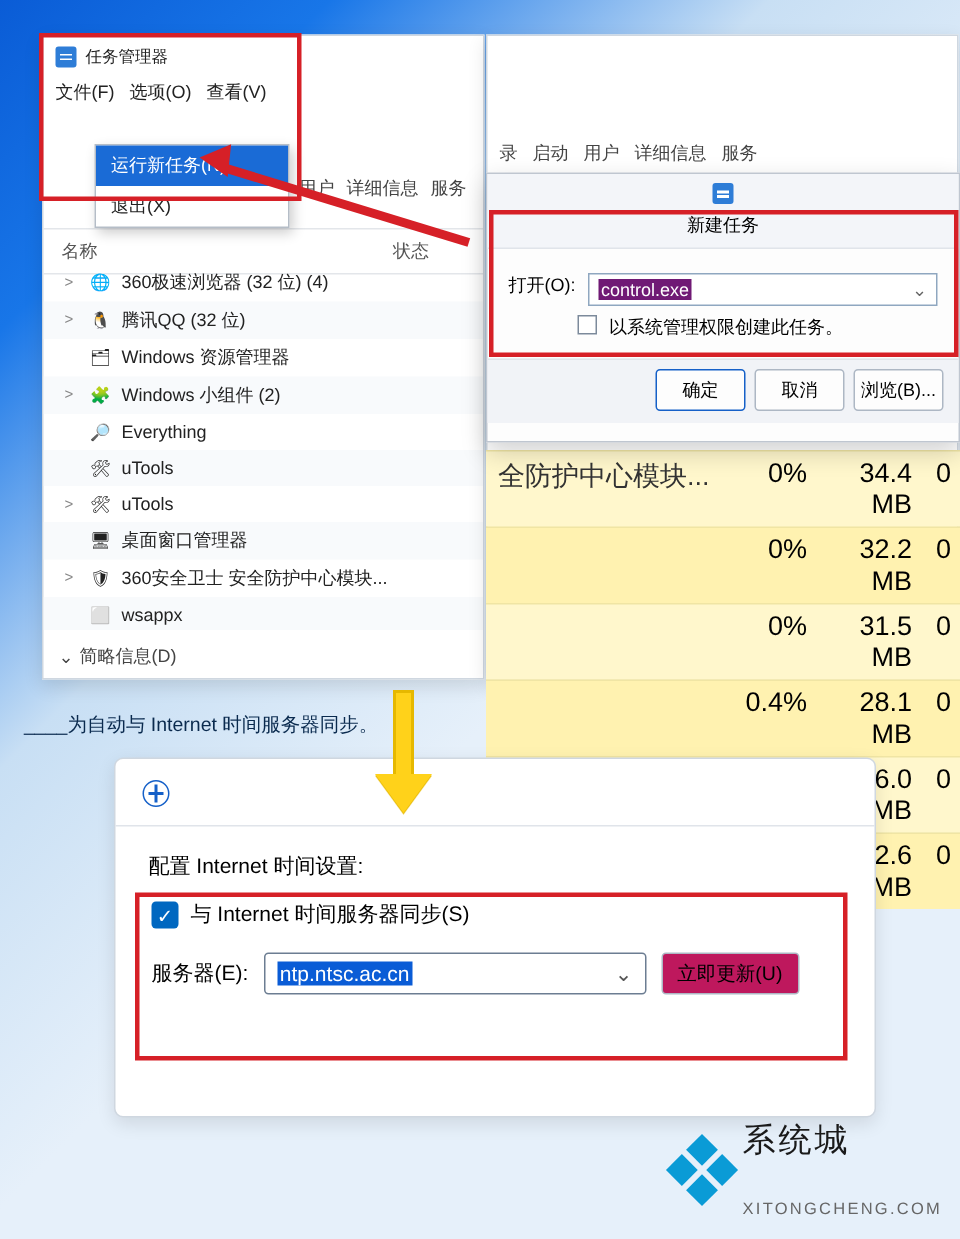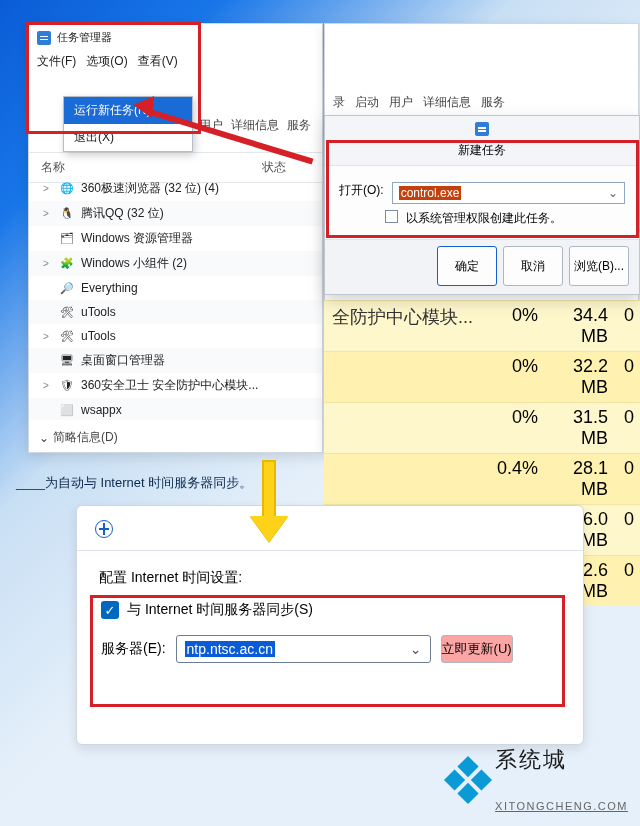--- a/index.html
+++ b/index.html
@@ -58,25 +58,25 @@
   }
   .dlg-title { display:flex; align-items:center; gap:6px; padding:6px 10px; background:#f3f5f9; border-bottom:1px solid #e0e4ea;flex-direction:column;}
   .dlg-body { padding:10px 14px 6px 14px; }
   .dlg-row { display:flex; align-items:flex-start; gap:8px; margin:6px 0; }
   .dlg-desc { display:flex; gap:8px; align-items:flex-start; }
   .run-icon { width:30px; height:26px; border:1px solid #2e7dd7; border-radius:3px; position:relative; flex-shrink:0; background:#eaf3fd;}
   .run-icon::after{ content:""; position:absolute; left:4px; top:8px; width:22px; height:6px; background:#2e7dd7; clip-path:polygon(0 100%,20% 0,40% 60%,60% 10%,80% 70%,100% 0,100% 100%);}
   .inp {
     flex:1; height:22px; border:1px solid #8fa7c0; background:#fff; display:flex; align-items:center; padding:0 6px;
   }
-  .inp .sel { background:#c2410c; color:#fff; padding:0 2px; }
+  .inp .sel { background:#701a75; color:#fff; padding:0 2px; }
   .inp .caret { color:#666; margin-left:auto; }
   .chk { width:13px; height:13px; border:1px solid #7c8a9b; background:#fff; }
   .dlg-buttons { display:flex; gap:6px; justify-content:flex-end; padding:6px 10px 8px 10px; background:#f1f3f7; border-top:1px solid #e0e4ea;}
-  .btn { min-width:60px; height:40px; border:1px solid #adb7c4; background:#fdfdfd; display:flex; align-items:center; justify-content:center; font-size:12px; border-radius:3px;}
+  .btn { min-width:60px; height:28px; border:1px solid #adb7c4; background:#fdfdfd; display:flex; align-items:center; justify-content:center; font-size:12px; border-radius:3px;}
   .btn.primary { border-color:#1560c8; }
 
   
   .rcols { position:absolute; left:324px; top:300px; width:316px; font-size:18px; }
   .rrow { display:flex; background:#fff7cc; border-top:1px solid #f0e5a4; }
   .rrow.alt{ background:#fff2b0;}
   .rname { flex:1; padding:4px 8px; color:#333; }
   .rpct { width:55px; text-align:right; padding:4px 6px; }
   .rmb { width:70px; text-align:right; padding:4px 6px; }
   .rz { width:26px; text-align:right; padding:4px 6px; }
@@ -104,38 +104,38 @@
 
   .tp-sub { margin:18px 0 14px 4px; font-size:14px; }
 
   .check-row { display:flex; align-items:center; gap:8px; margin:8px 0 16px 6px; font-size:14px;}
   .cbox { width:18px; height:18px; background:#0067c0; border-radius:3px; display:flex; align-items:center; justify-content:center; color:#fff; font-size:13px; }
 
   .srv-row { display:flex; align-items:center; gap:10px; margin-left:6px; font-size:14px;}
   .combo { width:255px; height:28px; border:1px solid #6c7d92; border-radius:3px; display:flex; align-items:center; padding:0 8px; background:#fff;}
   .combo .sel2 { background:#0a5cd6; color:#fff; padding:0 2px; }
   .combo .dd { margin-left:auto; color:#555; }
-  .upd-btn { height:28px; padding:0 0; border:1px solid #adb7c4; background:#fca5a5; border-radius:3px; display:flex; align-items:center; font-size:13px;}
+  .upd-btn { height:28px; padding:0 10px; border:1px solid #adb7c4; background:#be185d; border-radius:3px; display:flex; align-items:center; font-size:13px;}
 
   .redbox-time { position:absolute; left:90px; top:595px; width:475px; height:112px; border:3px solid #d62027; pointer-events:none;}
 
   
   .yarrow { position:absolute; left:254px; top:460px; width:30px; height:85px; z-index:2; pointer-events:none;}
   .yshaft { position:absolute; left:8px; top:0; width:14px; height:60px; background:#ffd21a; border:2px solid #e6b800;}
   .yhead { position:absolute; left:-4px; top:56px; width:0;height:0; border-left:19px solid transparent; border-right:19px solid transparent; border-top:26px solid #ffd21a; filter:drop-shadow(0 1px 0 #e6b800);}
 
   
   .wm { position:absolute; right:12px; bottom:14px; display:flex; align-items:center; gap:10px;}
   .wm-logo { width:34px; height:34px; position:relative; transform:rotate(45deg);}
   .wm-logo span{ position:absolute; width:15px; height:15px; background:#0a9bd6;}
   .wm-logo span:nth-child(1){left:0;top:0;} .wm-logo span:nth-child(2){right:0;top:0;}
   .wm-logo span:nth-child(3){left:0;bottom:0;} .wm-logo span:nth-child(4){right:0;bottom:0;}
   .wm-txt { display:flex; flex-direction:column; line-height:1.1;gap:28px; }
   .wm-txt .zh{ font-size:22px; letter-spacing:2px; color:#1a1a1a; font-weight:500;}
-  .wm-txt .en{ font-size:11px; letter-spacing:1.5px; color:#666;text-decoration:underline;}
+  .wm-txt .en{ font-size:11px; letter-spacing:1.5px; color:#666;}
 </style>
 </head>
 <body>
 
 <div class="desktop-bg"></div>
 
 <div class="tm-window">
   <div class="tm-title">
     <span class="tm-icon"></span>
     <span>任务管理器</span>

